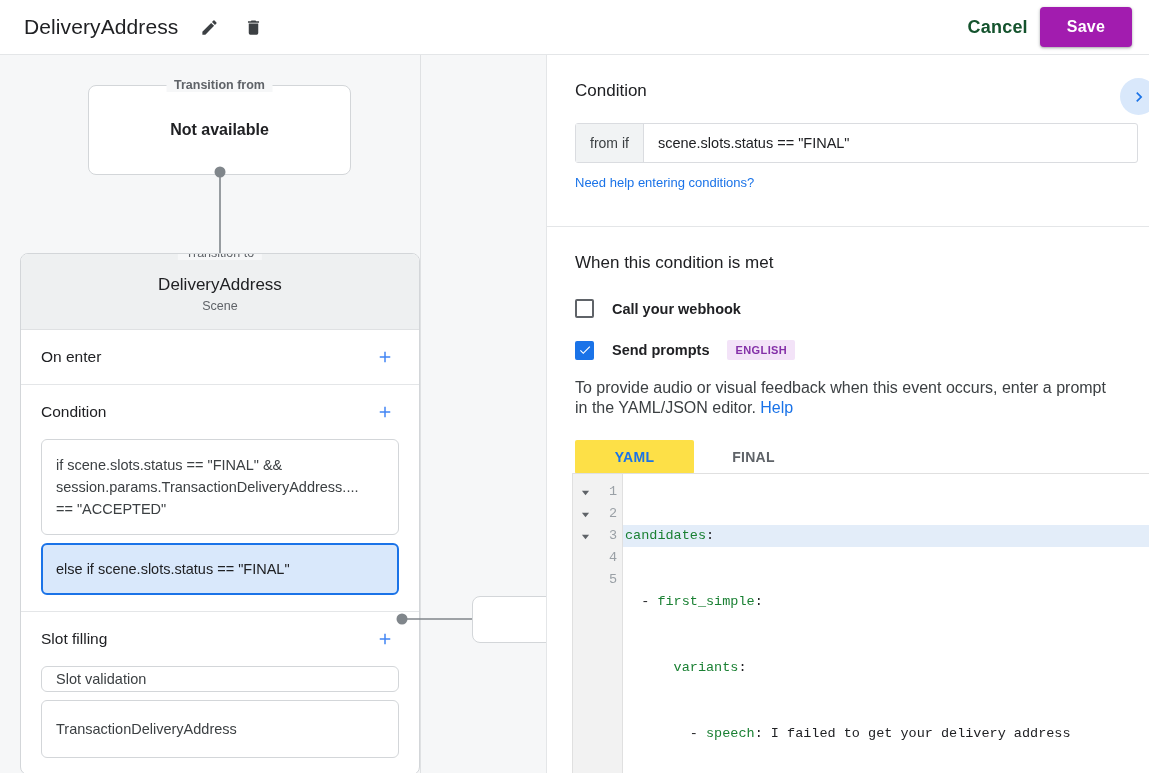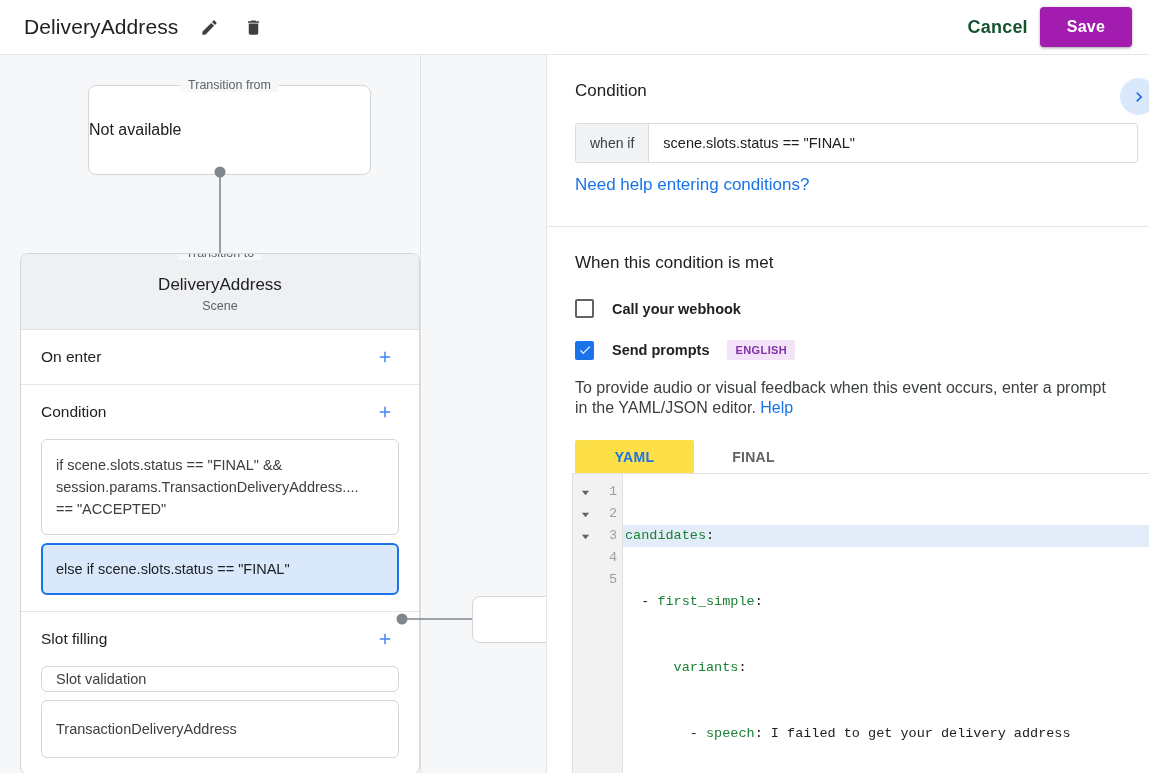--- a/index.html
+++ b/index.html
@@ -117,24 +117,25 @@
     transform: translateX(-50%);
     background: #f6f7f8;
     padding: 0 8px;
     font-size: 12.5px;
     color: #5f6368;
     white-space: nowrap;
   }
 
   #transition-from {
     left: 88px; top: 30px;
-    width: 283px; height: 90px;
-    display: flex;
-    align-items: center;
-    justify-content: flex-start;
+    width: 263px; height: 90px;
+    display: flex;
+    align-items: center;
+    justify-content: center;
+    font-weight: bold;
   }
   #transition-from .not-available {
     font-size: 16px;
     color: #202124;
   }
 
   .connector {
     position: absolute;
     left: 213px; top: 111px;
     width: 14px; height: 110px;
@@ -277,21 +278,21 @@
     outline: none;
     padding: 0 14px;
     font-size: 14.5px;
     color: #202124;
     font-family: "Liberation Sans", sans-serif;
     background: transparent;
   }
   .help-link {
     display: inline-block;
     margin-top: 12px;
-    font-size: 17px;
+    font-size: 13px;
     color: #1a73e8;
     text-decoration: none;
     cursor: pointer;
   }
   .collapse-pill {
     position: absolute;
     right: -8px; top: 23px;
     width: 37px; height: 37px;
     border-radius: 20px;
     background: #d9e8fb;
@@ -536,21 +537,21 @@
 
     <div class="ghost-card"></div>
   </div>
 
   <div class="panel">
 
     <div class="panel-block" style="height:172px; position:relative;">
       <h2 class="panel-title">Condition</h2>
 
       <div class="cond-row">
-        <span class="cond-prefix">when if</span>
+        <span class="cond-prefix">from if</span>
         <input class="cond-input" type="text" value="scene.slots.status == &quot;FINAL&quot;" style="">
       </div>
 
       <a class="help-link">Need help entering conditions?</a>
 
       <button class="collapse-pill" title="Collapse">
         <svg width="20" height="20" viewBox="0 0 24 24" aria-hidden="true">
           <path fill="#1a73e8" d="M8.59 16.59L13.17 12 8.59 7.41 10 6l6 6-6 6-1.41-1.41z"></path>
         </svg>
       </button>

